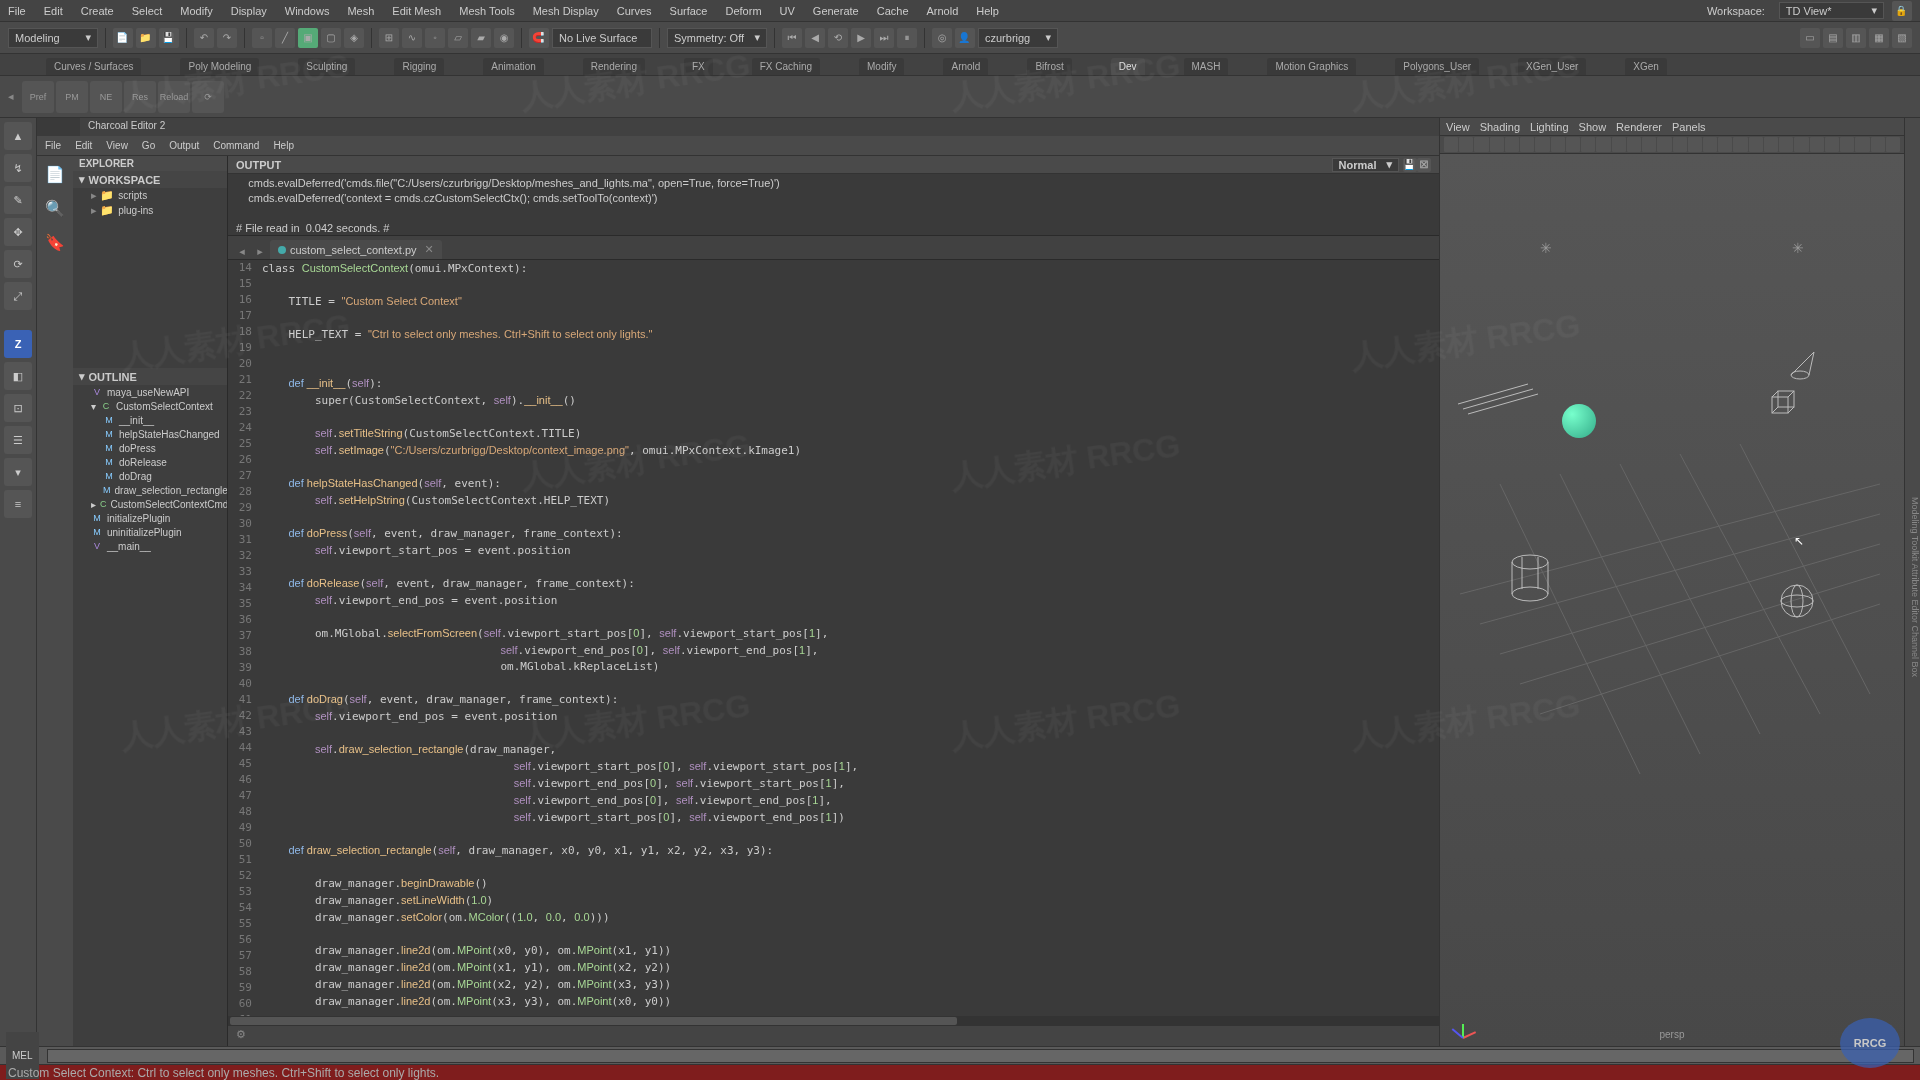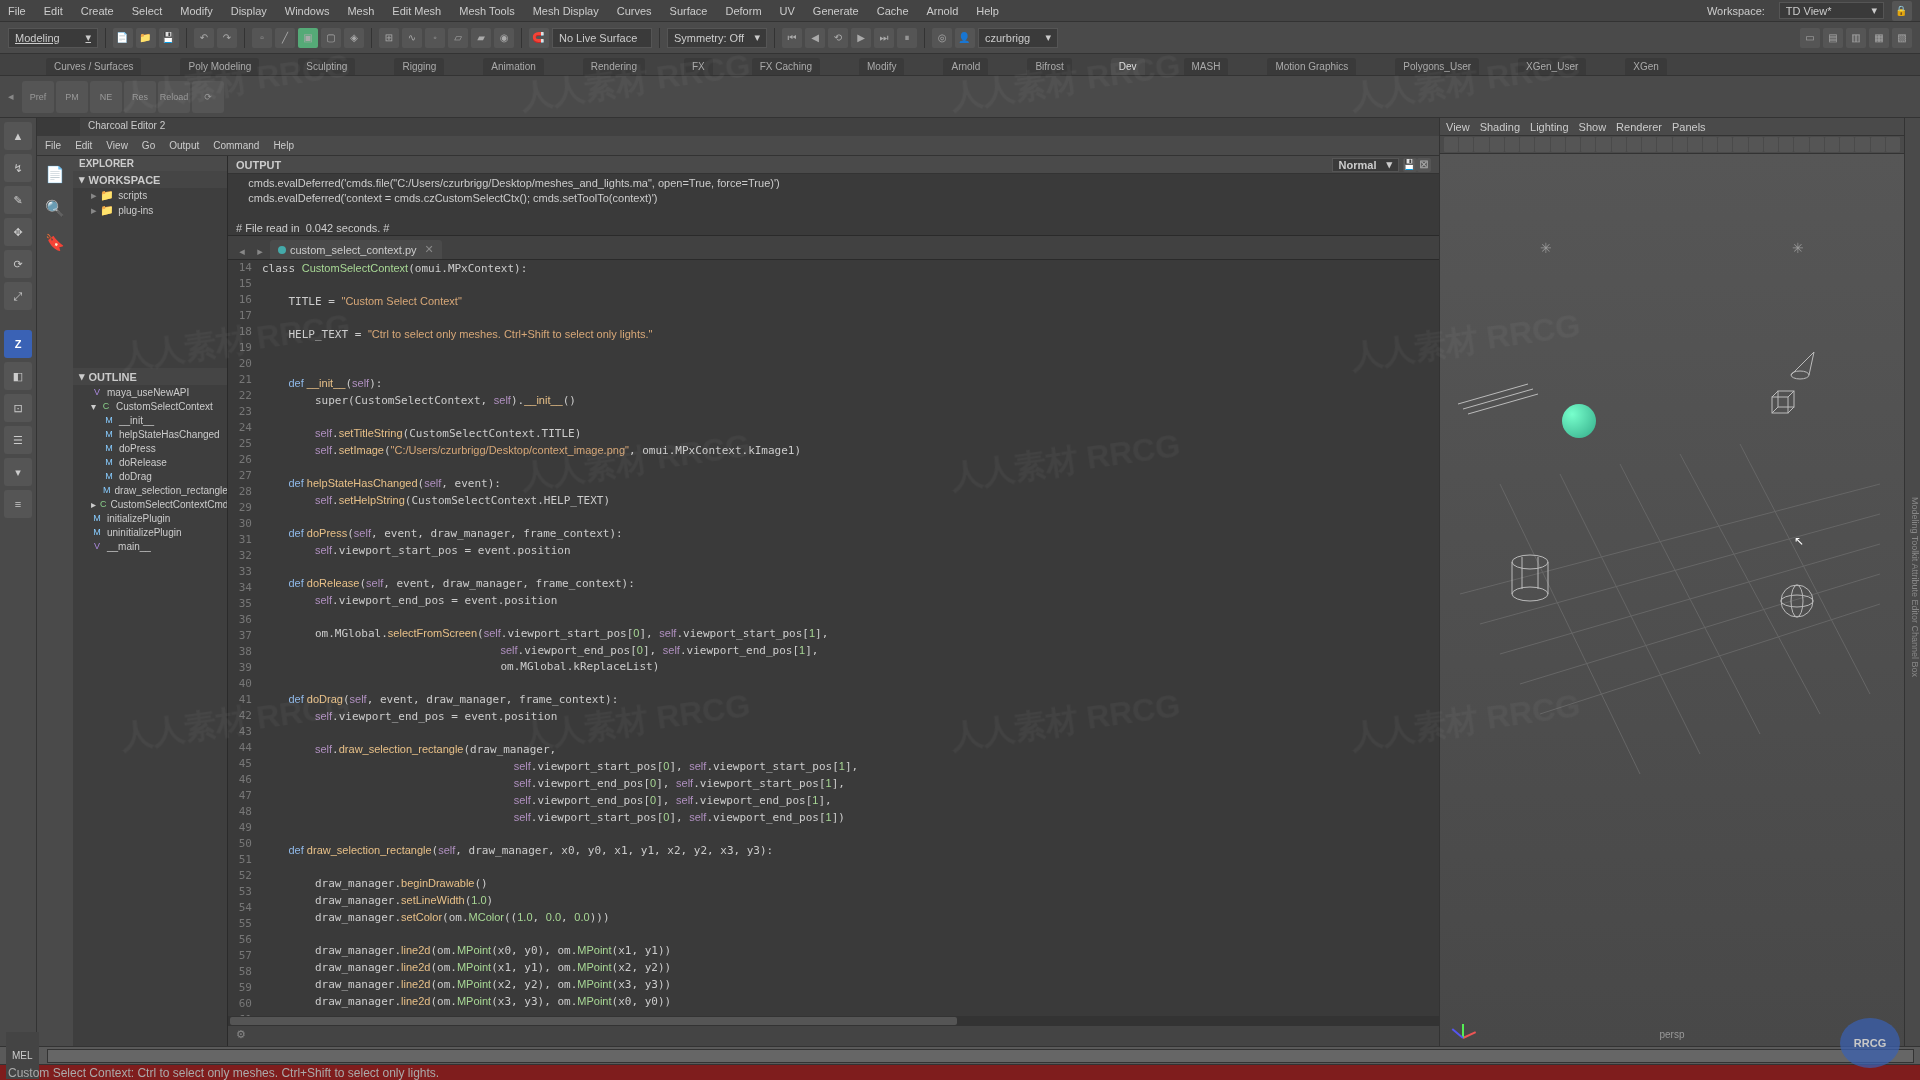--- a/index.html
+++ b/index.html
@@ -138,21 +138,21 @@
   <div class="spacer"></div>
   <span style="margin-right:14px;">Workspace:</span>
   <div class="workspace-select">
     <span>TD View*</span>
       <span style="margin-left:40px;">▾</span>
   </div>
   <div class="tb-btn" style="margin-left:8px;">🔒</div>
 </div>
 
 <div class="toolbar-row">
-  <div class="dropdown" style="width:90px;text-decoration:underline;">
+  <div class="dropdown" style="width:90px;">
     <span>Modeling</span>
       <span style="margin-left:auto;">▾</span>
   </div>
   <div class="tb-sep"></div>
   <div class="tb-btn">📄</div>
   <div class="tb-btn">📁</div>
   <div class="tb-btn">💾</div>
   <div class="tb-sep"></div>
   <div class="tb-btn">↶</div>
   <div class="tb-btn">↷</div>

